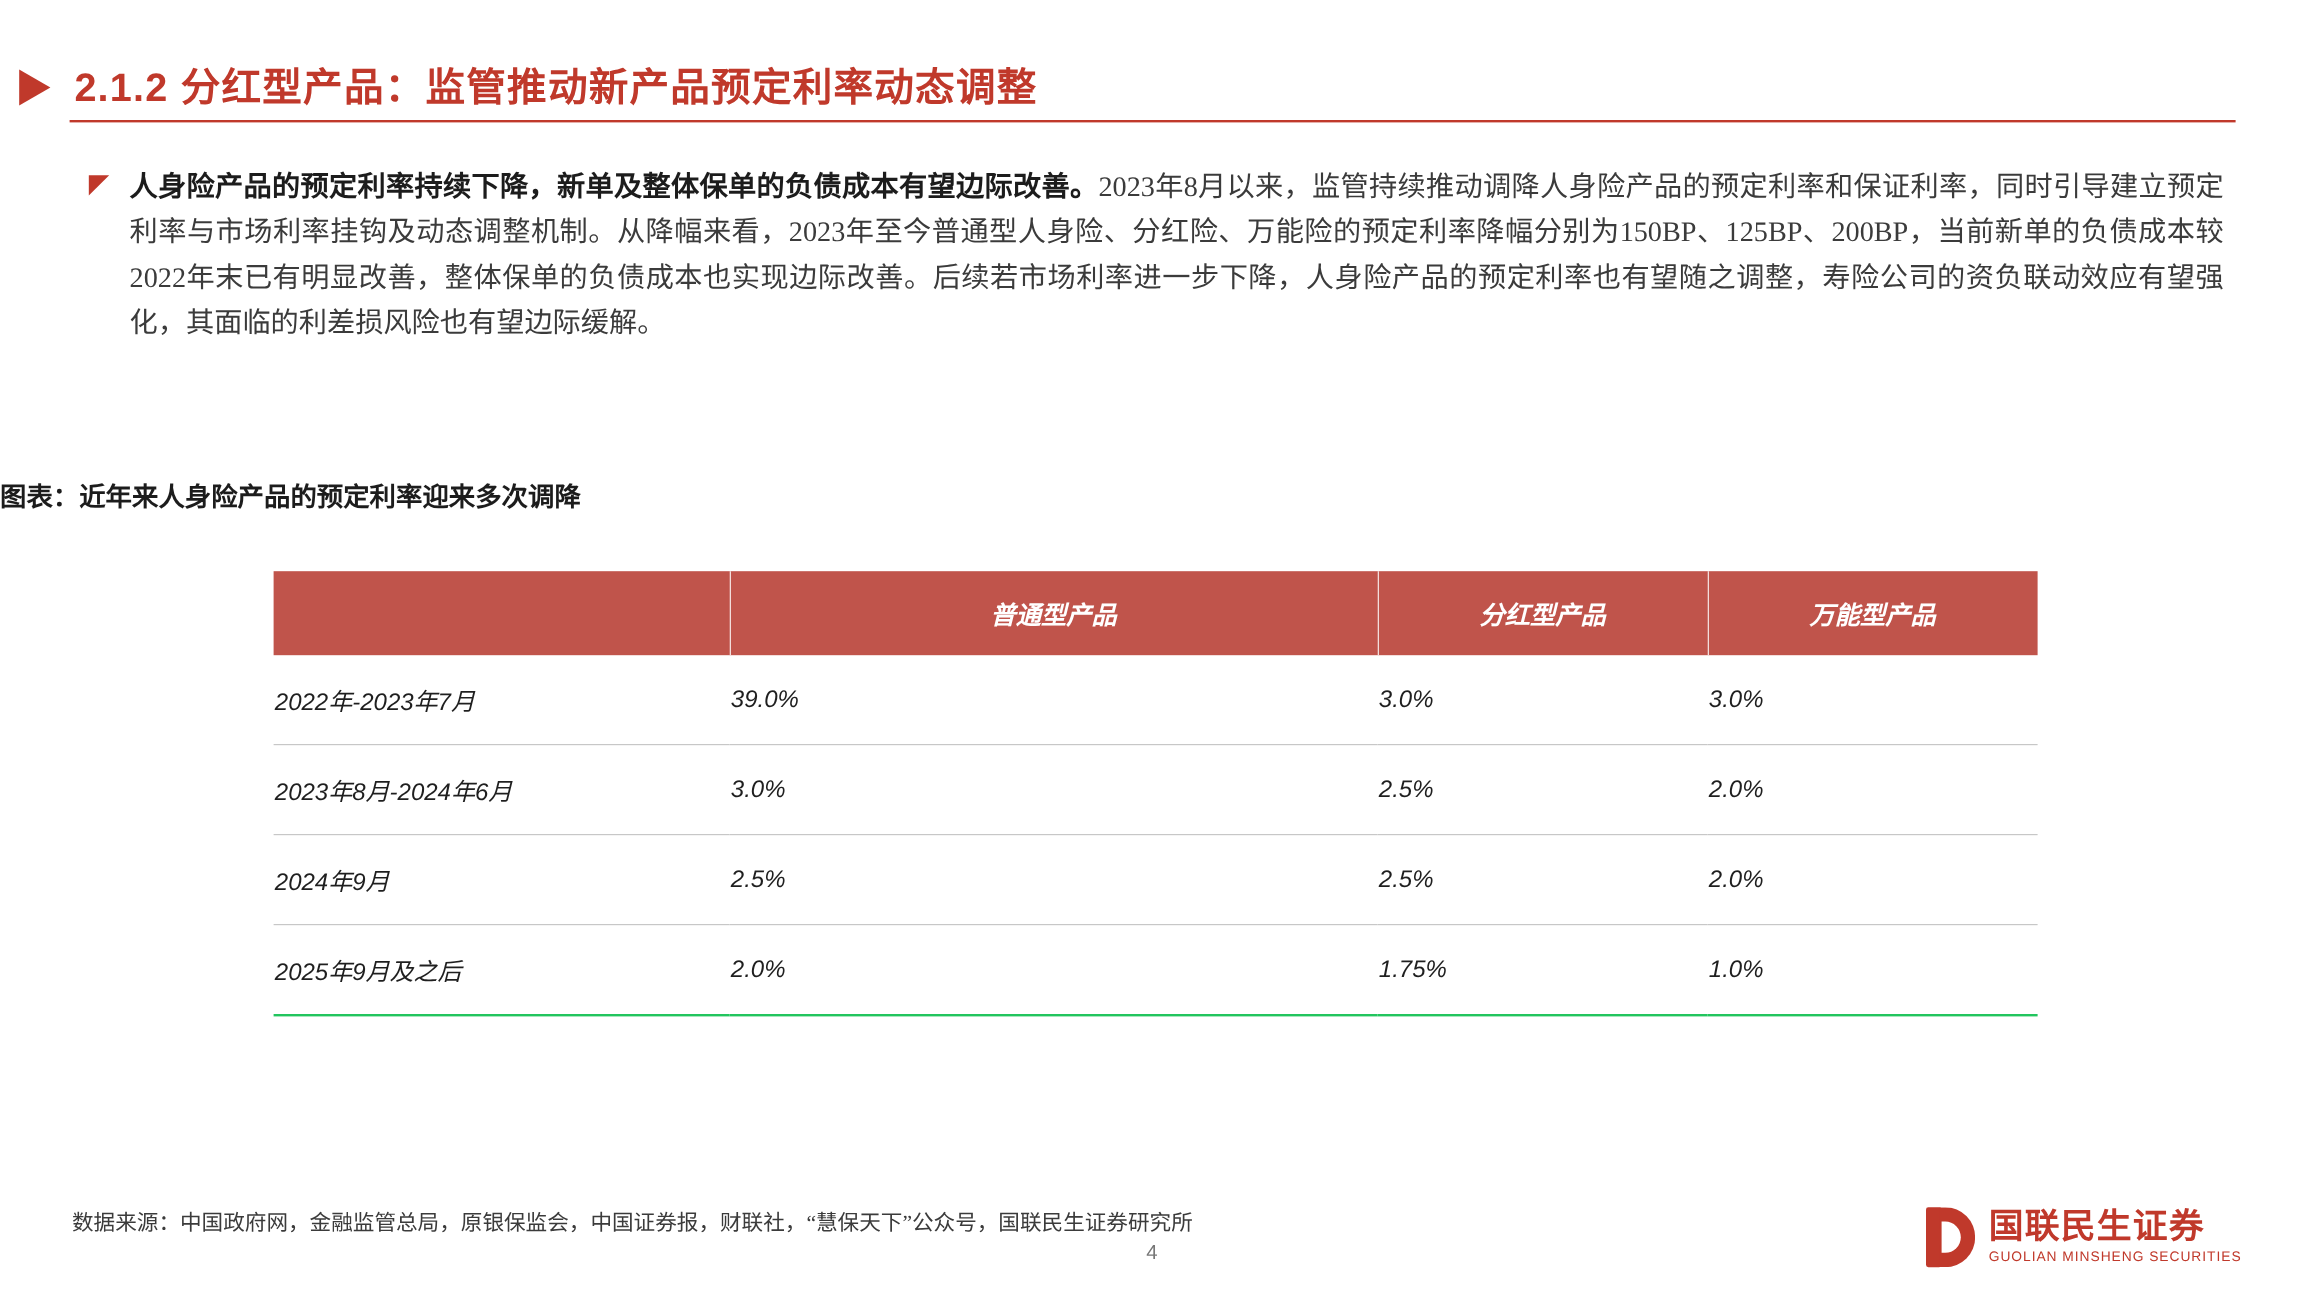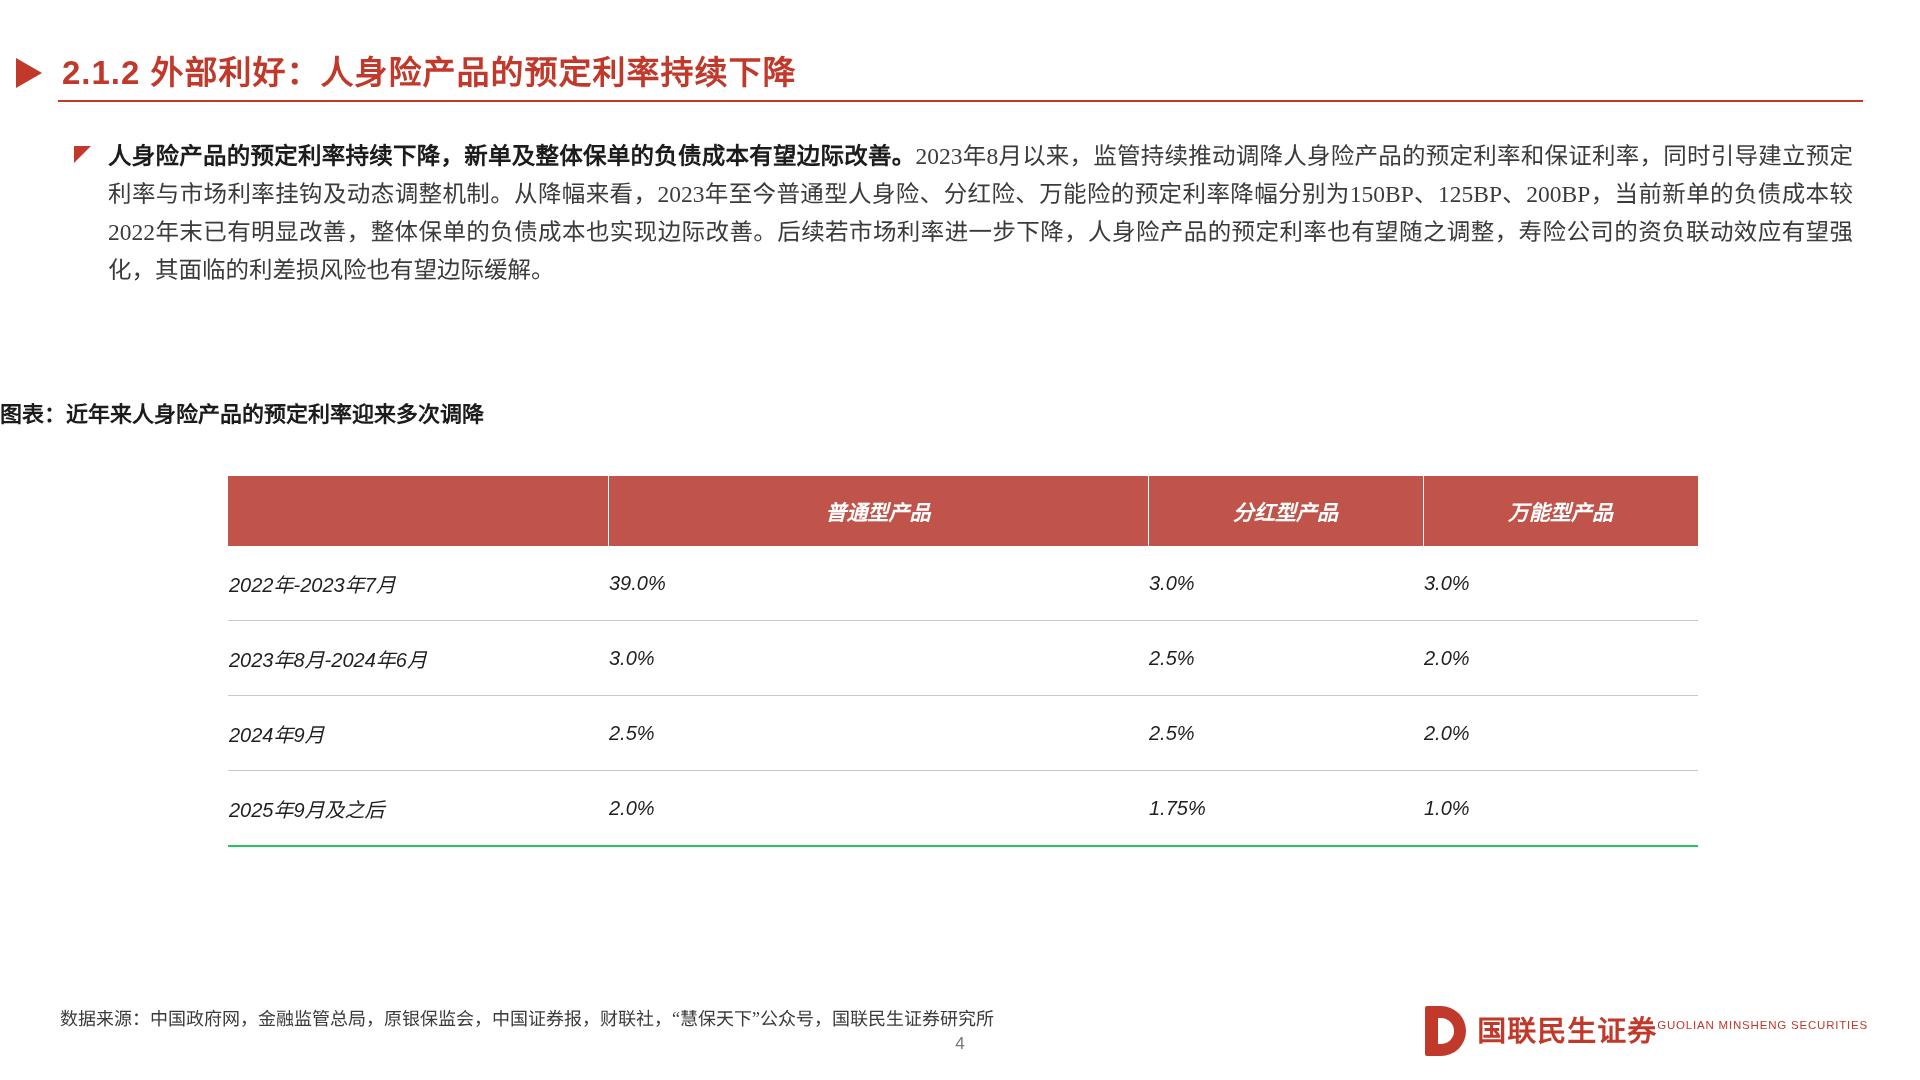--- a/index.html
+++ b/index.html
@@ -192,21 +192,21 @@
     top: 0;
     width: 30px;
     height: 50px;
     border: 12px solid #C0392B;
     border-left: none;
     border-radius: 0 26px 26px 0;
     box-sizing: border-box;
   }
   .logo-text {
     display: flex;
-    flex-direction: row;
+    flex-direction: column;
     justify-content: center;
     line-height: 1.05;
   }
   .logo-cn {
     font-size: 29px;
     font-weight: bold;
     color: #C0392B;
     letter-spacing: 1px;
     font-family: "Liberation Serif", "DejaVu Serif", serif;
   }
@@ -218,21 +218,21 @@
     font-family: "Liberation Sans", "DejaVu Sans", sans-serif;
   }
 </style>
 </head>
 <body>
 
 <div class="slide">
 
   <div class="header">
     <div class="header-triangle"></div>
-    <div class="header-title">2.1.2  外部利好：人身险产品的预定利率持续下降</div>
+    <div class="header-title">2.1.2  分红型产品：监管推动新产品预定利率动态调整</div>
     <div class="header-rule"></div>
   </div>
 
   <div class="para-marker"></div>
   <div class="para">
     <b>人身险产品的预定利率持续下降，新单及整体保单的负债成本有望边际改善。</b><span>2023年8月以来，监管持续推动调降人身险产品的预定利率和保证利率，同时引导建立预定利率与市场利率挂钩及动态调整机制。从降幅来看，2023年至今普通型人身险、分红险、万能险的预定利率降幅分别为150BP、125BP、200BP，当前新单的负债成本较2022年末已有明显改善，整体保单的负债成本也实现边际改善。后续若市场利率进一步下降，人身险产品的预定利率也有望随之调整，寿险公司的资负联动效应有望强化，其面临的利差损风险也有望边际缓解。</span>
   </div>
 
   <div class="chart-title">图表：近年来人身险产品的预定利率迎来多次调降</div>
 

